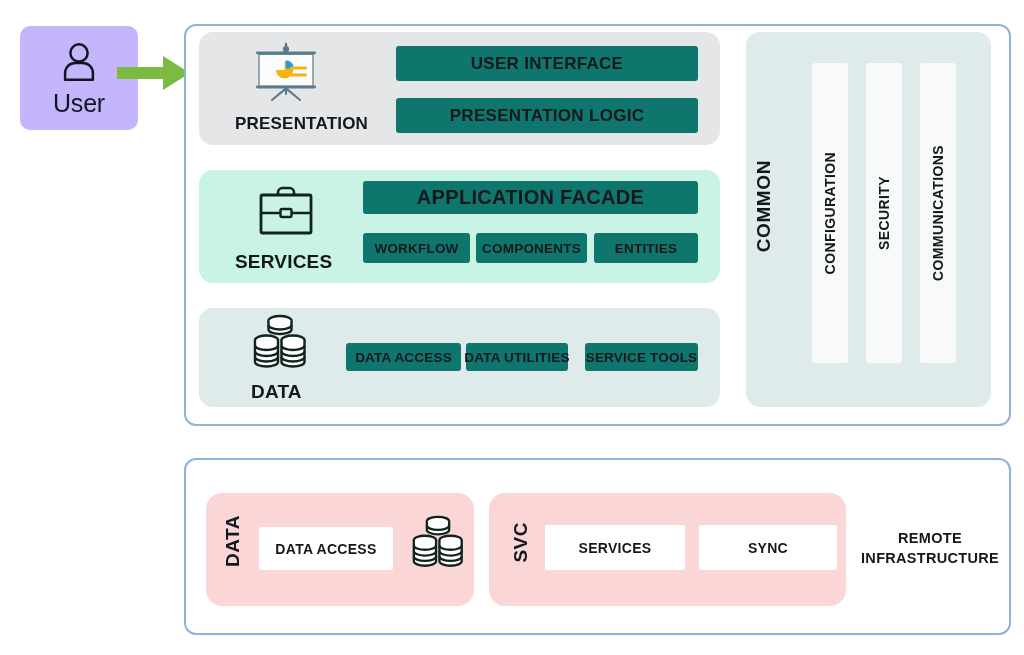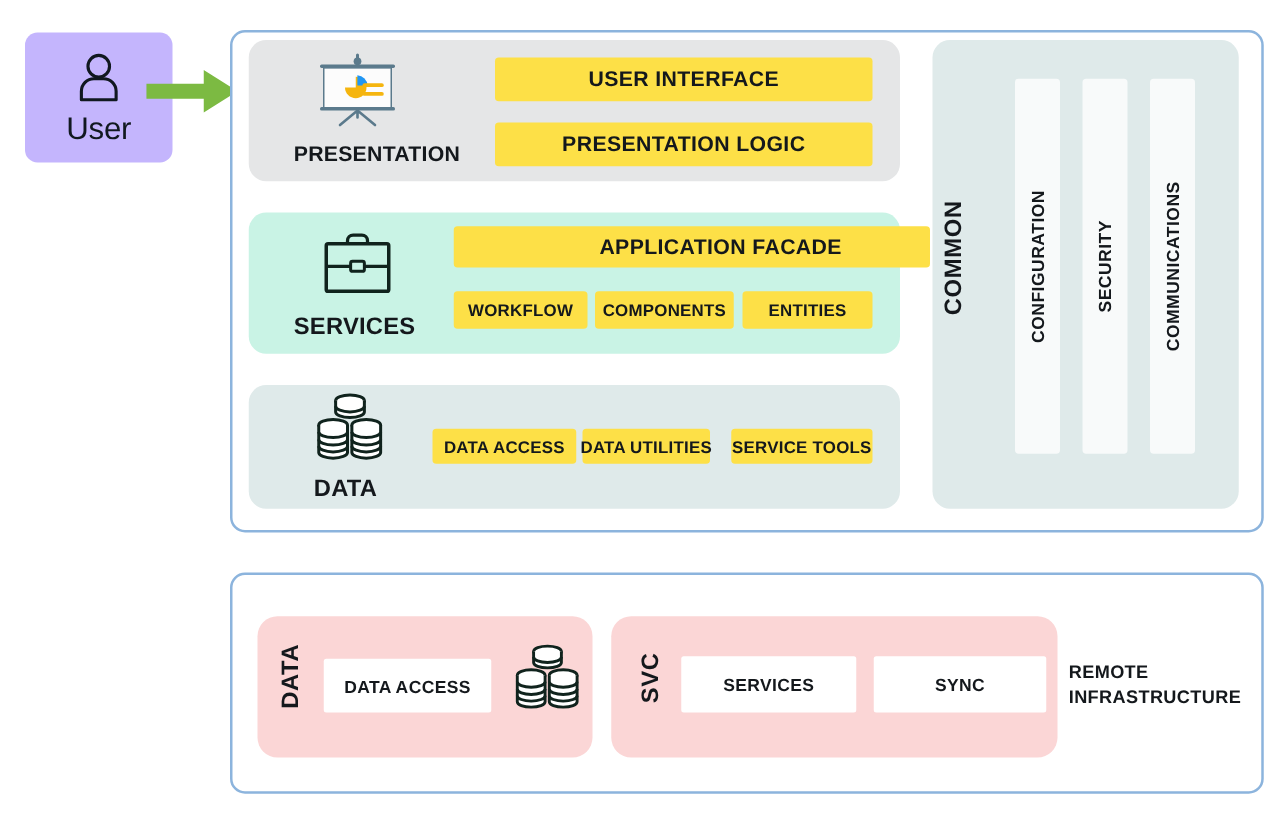--- a/index.html
+++ b/index.html
@@ -45,31 +45,31 @@
   .layer-icon{position:absolute;}
   .layer-title{
     position:absolute;font-weight:bold;color:#14181c;
     letter-spacing:0.2px;white-space:nowrap;
   }
 
   
   #icon-presentation{left:250px;top:42px;width:72px;height:60px;}
   #title-presentation{left:215px;top:114px;font-size:17px;margin-left:20px;}
   .pill{
-    position:absolute;background:#fde047;border-radius:3px;
+    position:absolute;background:#0f766e;border-radius:3px;
     display:flex;align-items:center;justify-content:center;
     font-weight:bold;color:#14181c;white-space:nowrap;
   }
   #pill-user-interface{left:396px;top:46px;width:302px;height:35px;font-size:17px;letter-spacing:0.3px;}
   #pill-presentation-logic{left:396px;top:98px;width:302px;height:35px;font-size:17px;letter-spacing:0.3px;}
 
   
   #icon-business{left:256px;top:183px;width:60px;height:55px;}
   #title-business{left:235px;top:251px;font-size:19px;}
-  #pill-application-facade{left:363px;top:181px;width:335px;height:33px;font-size:17px;letter-spacing:0.3px;padding-left:46px;}
+  #pill-application-facade{left:363px;top:181px;width:335px;height:33px;font-size:20px;letter-spacing:0.3px;}
   #pill-workflow{left:363px;top:233px;width:107px;height:30px;font-size:13.5px;letter-spacing:0.2px;}
   #pill-components{left:476px;top:233px;width:111px;height:30px;font-size:13.5px;letter-spacing:0.2px;}
   #pill-entities{left:594px;top:233px;width:104px;height:30px;font-size:13.5px;letter-spacing:0.2px;}
 
   
   #icon-data{left:250px;top:314px;width:60px;height:58px;}
   #title-data{left:251px;top:381px;font-size:19px;}
   #pill-data-access{left:346px;top:343px;width:115px;height:28px;font-size:13.5px;letter-spacing:0.2px;}
   #pill-data-utilities{left:466px;top:343px;width:102px;height:28px;font-size:13.5px;letter-spacing:0.2px;}
   #pill-service-tools{left:585px;top:343px;width:113px;height:28px;font-size:13.5px;letter-spacing:0.2px;}
@@ -117,21 +117,21 @@
     font-size:14px;font-weight:bold;color:#14181c;letter-spacing:0.3px;
     white-space:nowrap;
   }
   #wbox-data-access{left:259px;top:527px;width:134px;height:43px;}
   #wbox-services{left:545px;top:525px;width:140px;height:45px;}
   #wbox-sync{left:699px;top:525px;width:138px;height:45px;}
   #icon-data-bottom{left:409px;top:514px;width:58px;height:58px;position:absolute;}
 
   #remote-infra-label{
     position:absolute;left:855px;top:529px;width:150px;
-    font-size:14.5px;font-weight:bold;color:#14181c;
+    text-align:center;font-size:14.5px;font-weight:bold;color:#14181c;
     line-height:1.35;letter-spacing:0.3px;
   }
 </style>
 </head>
 <body>
 
 <div class="stage">
 
   <div id="user-box">
     <svg class="u-icon" viewBox="0 0 48 48">

